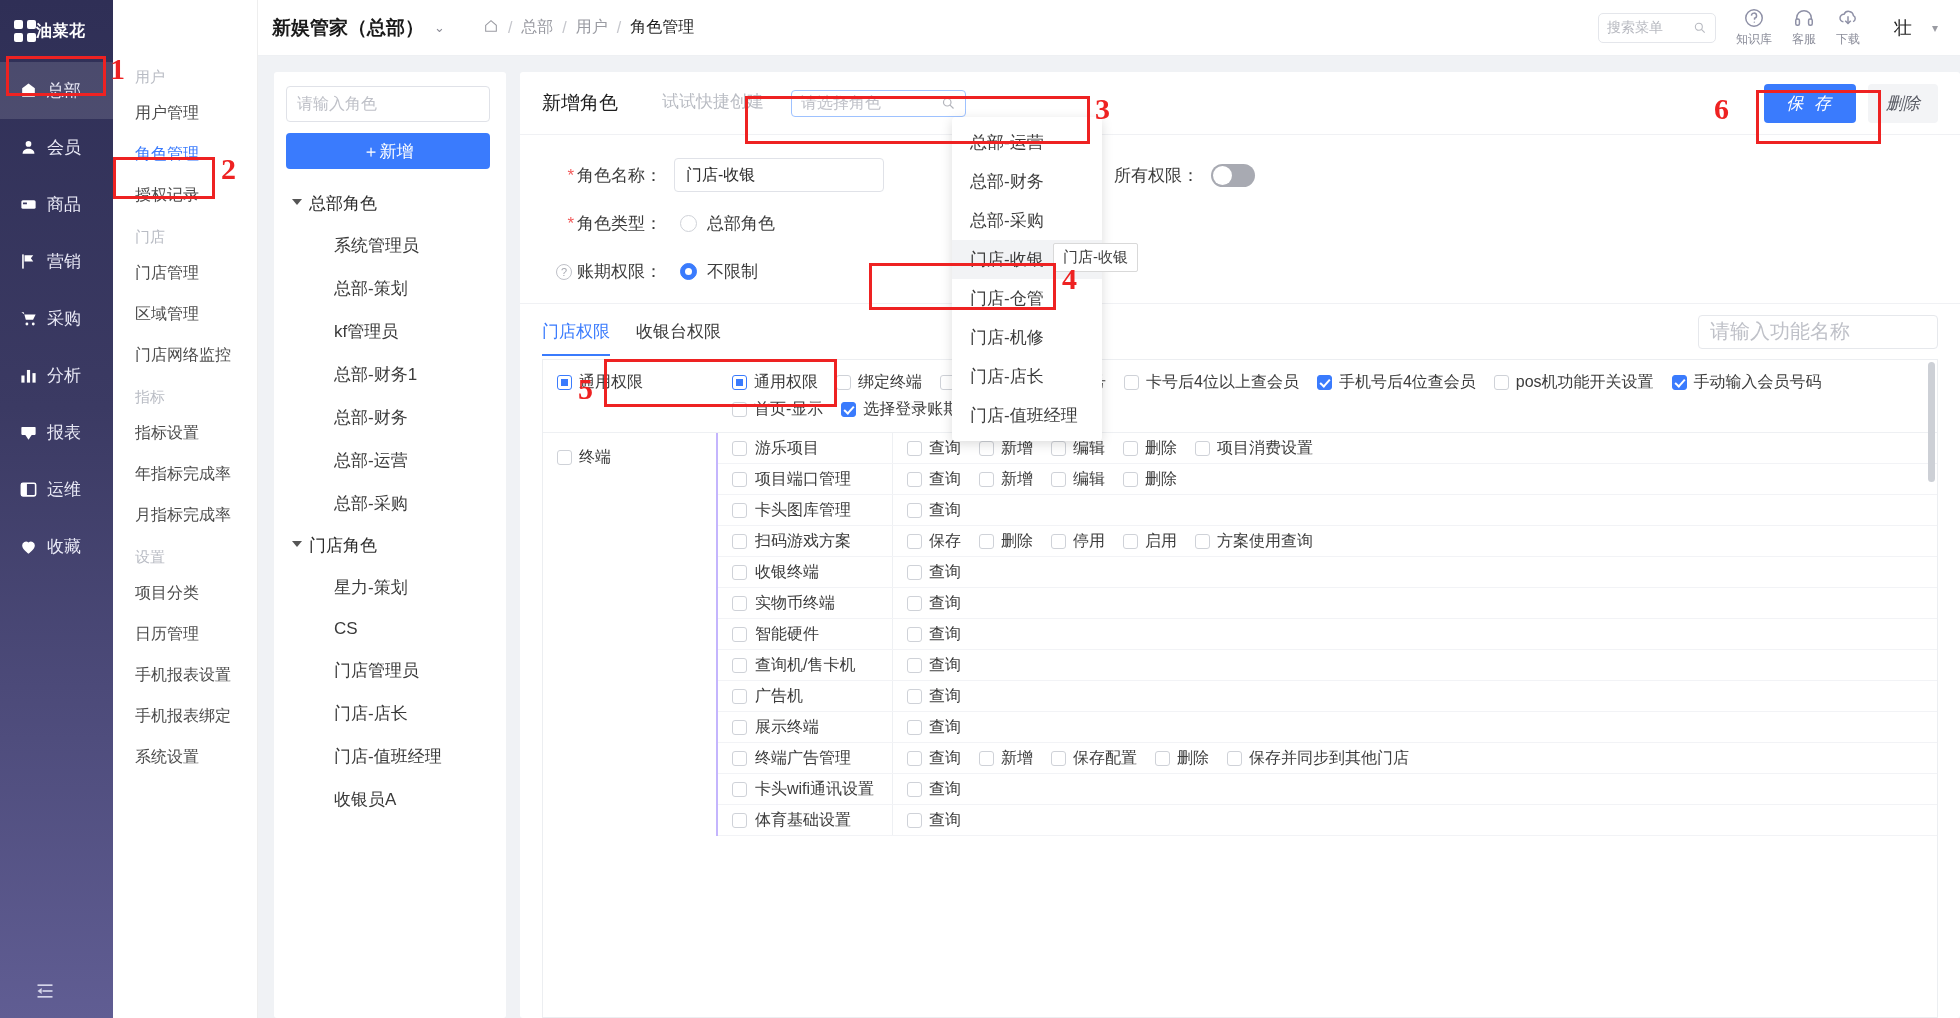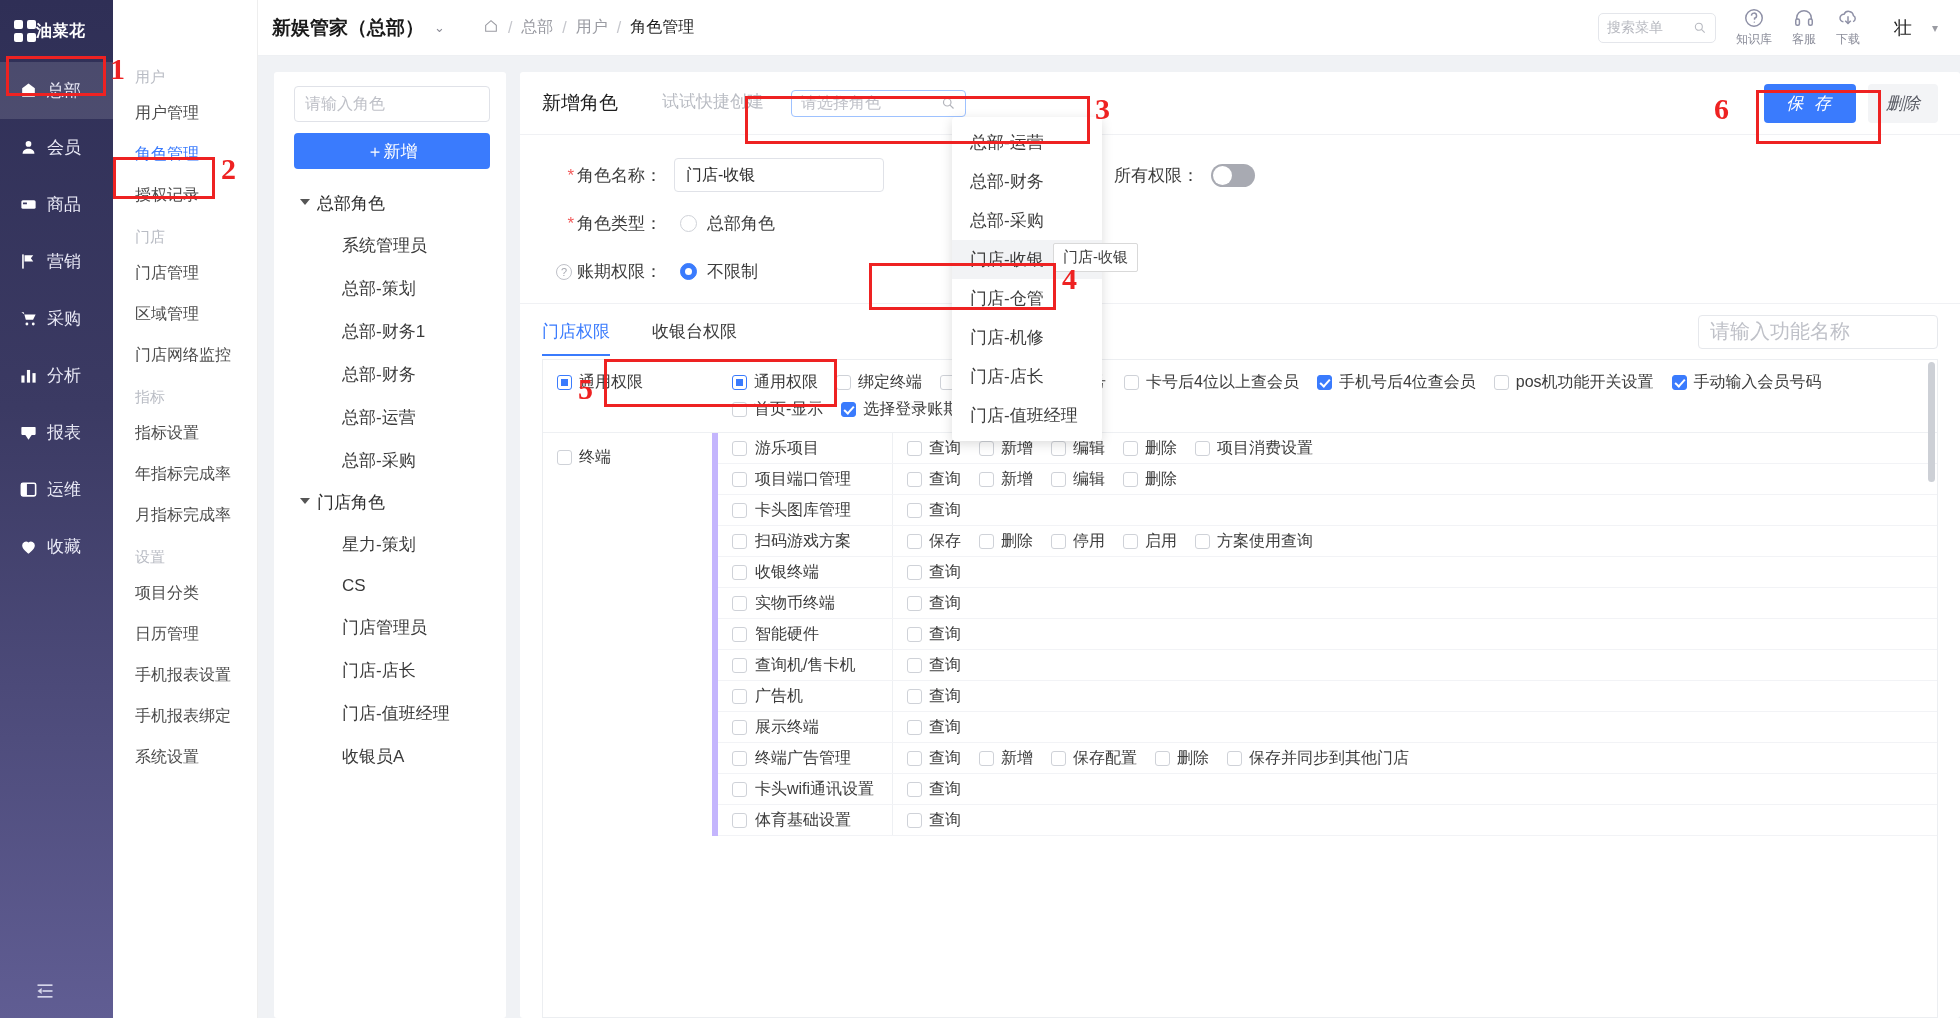--- a/index.html
+++ b/index.html
@@ -77,21 +77,21 @@
   .tb-ico { display:flex; flex-direction:column; align-items:center; gap:2px; cursor:pointer; }
   .tb-ico svg { width:22px; height:22px; stroke:#8e90a6; fill:none; stroke-width:1.6; }
   .tb-ico span { font-size:12px; color:#8a8c99; white-space:nowrap; }
   .tb-user { font-size:18px; color:#222; margin-left:14px; }
   .tb-arrow { color:#9a9ba2; font-size:12px; }
 
   .content { flex:1; display:flex; padding:16px 0 0 16px; gap:0; overflow:hidden; }
 
   
   .role-card {
-    width:232px; flex:0 0 232px; background:#fff; border-radius:3px; padding:14px 16px 0 20px;
+    width:232px; flex:0 0 232px; background:#fff; border-radius:3px; padding:14px 16px 0 12px;
     height:calc(1018px - 72px); position:relative;
   }
   .role-search { display:flex; height:36px; border:1px solid #e0e2e8; border-radius:4px; overflow:hidden; }
   .role-search input {
     flex:1; border:0; outline:0; padding:0 10px; font-size:16px; color:#333;
     font-family:inherit; background:transparent;
   }
   .role-search input::placeholder { color:#bfc1c8; }
   .btn-add {
     margin-top:11px; height:36px; background:#3a7bfd; color:#fff; border-radius:4px;
@@ -136,21 +136,21 @@
   .radio.on { border:1px solid #3a7bfd; background:#3a7bfd; position:relative; }
   .radio.on::after{content:"";position:absolute;left:4px;top:4px;width:7px;height:7px;border-radius:50%;background:#fff;}
   .radio-lbl { font-size:17px; color:#3c3c3c; margin-right:14px; }
   .toggle-wrap { display:flex; align-items:center; gap:12px; margin-left:230px; }
   .toggle-lbl { font-size:17px; color:#3c3c3c; }
   .toggle { width:44px;height:23px;border-radius:12px;background:#a8aab2;position:relative; cursor:pointer;}
   .toggle::after{content:"";position:absolute;left:2px;top:2px;width:19px;height:19px;border-radius:50%;background:#fff;}
 
   
   .tabs-row { display:flex; align-items:center; border-top:1px solid #f0f1f4; margin-top:8px; padding:0 22px; height:56px;}
-  .tabs { display:flex; gap:42px; }
+  .tabs { display:flex; gap:26px; }
   .tab { font-size:17px; color:#3c3c3c; padding:13px 0; cursor:pointer; position:relative; }
   .tab.active { color:#3a7bfd; }
   .tab.active::after{content:"";position:absolute;left:0;right:0;bottom:0;height:2px;background:#3a7bfd;}
   .func-search {
     margin-left:auto; width:240px; height:34px; border:1px solid #e6e8ec; border-radius:4px;
     display:flex; align-items:center; overflow:hidden;
   }
   .func-search input { flex:1;border:0;outline:0;padding:0 11px;font-size:20px;font-family:inherit;background:transparent;color:#333;}
   .func-search input::placeholder{color:#bfc1c8;}
   .func-search .sbtn { width:42px;height:100%;border-left:1px solid #eceef1;display:flex;align-items:center;justify-content:center;cursor:pointer;}
@@ -161,21 +161,21 @@
   .perm-head .c1 { width:175px; flex:0 0 175px; padding:12px 0 12px 14px; }
   .perm-head .c2 { flex:1; padding:12px 0 12px 14px; }
   .cb { width:15px;height:15px;border:1px solid #cfd2d8;border-radius:3px;background:#fff;display:inline-block;vertical-align:-2px;flex:0 0 15px;}
   .cb.checked { background:#3a7bfd;border-color:#3a7bfd;position:relative;}
   .cb.checked::after{content:"";position:absolute;left:4px;top:1px;width:4px;height:8px;border:solid #fff;border-width:0 2px 2px 0;transform:rotate(42deg);}
   .cb.partial { background:#fff;border-color:#3a7bfd;position:relative;}
   .cb.partial::after{content:"";position:absolute;left:3px;top:3px;width:7px;height:7px;background:#3a7bfd;}
   .cbx { display:inline-flex; align-items:center; gap:7px; margin-right:18px; font-size:16px; color:#3c3c3c; white-space:nowrap; cursor:pointer; }
   .perm-head-items { display:flex; flex-wrap:wrap; gap:6px 0; }
   .perm-rows { display:flex; }
-  .perm-left { width:175px; flex:0 0 175px; border-right:6px solid #c4b5fd; padding:14px 4px 0 14px; }
+  .perm-left { width:175px; flex:0 0 175px; border-right:2px solid #c4b5fd; padding:14px 4px 0 14px; }
   .perm-right { flex:1; }
   .prow { display:flex; align-items:center; height:31px; border-bottom:1px solid #f2f3f6; }
   .prow .nm { width:175px; flex:0 0 175px; padding-left:14px; display:flex; align-items:center; gap:8px; font-size:16px; color:#3c3c3c; border-right:1px solid #eef0f3; height:100%;}
   .prow .acts { flex:1; padding-left:14px; display:flex; align-items:center; }
 
   
   .dropdown {
     position:absolute; left:694px; top:117px; width:150px; background:#fff;
     box-shadow:0 3px 12px rgba(0,0,0,.14); border-radius:4px; padding:6px 0; z-index:40;
   }
@@ -385,20 +385,21 @@
         </div>
         <div class="btn-add">＋新增</div>
         <div class="tree">
           <div id="role-tree-body">
               <div class="tree-group">
                 <span class="tri open"></span>
                 <span>总部角色</span>
               </div>
               <div class="tree-item">系统管理员</div>
               <div class="tree-item">总部-策划</div>
+              <div class="tree-item">kf管理员</div>
               <div class="tree-item">总部-财务1</div>
               <div class="tree-item">总部-财务</div>
               <div class="tree-item">总部-运营</div>
               <div class="tree-item">总部-采购</div>
               <div class="tree-group">
                 <span class="tri open"></span>
                 <span>门店角色</span>
               </div>
               <div class="tree-item">星力-策划</div>
               <div class="tree-item">CS</div>

